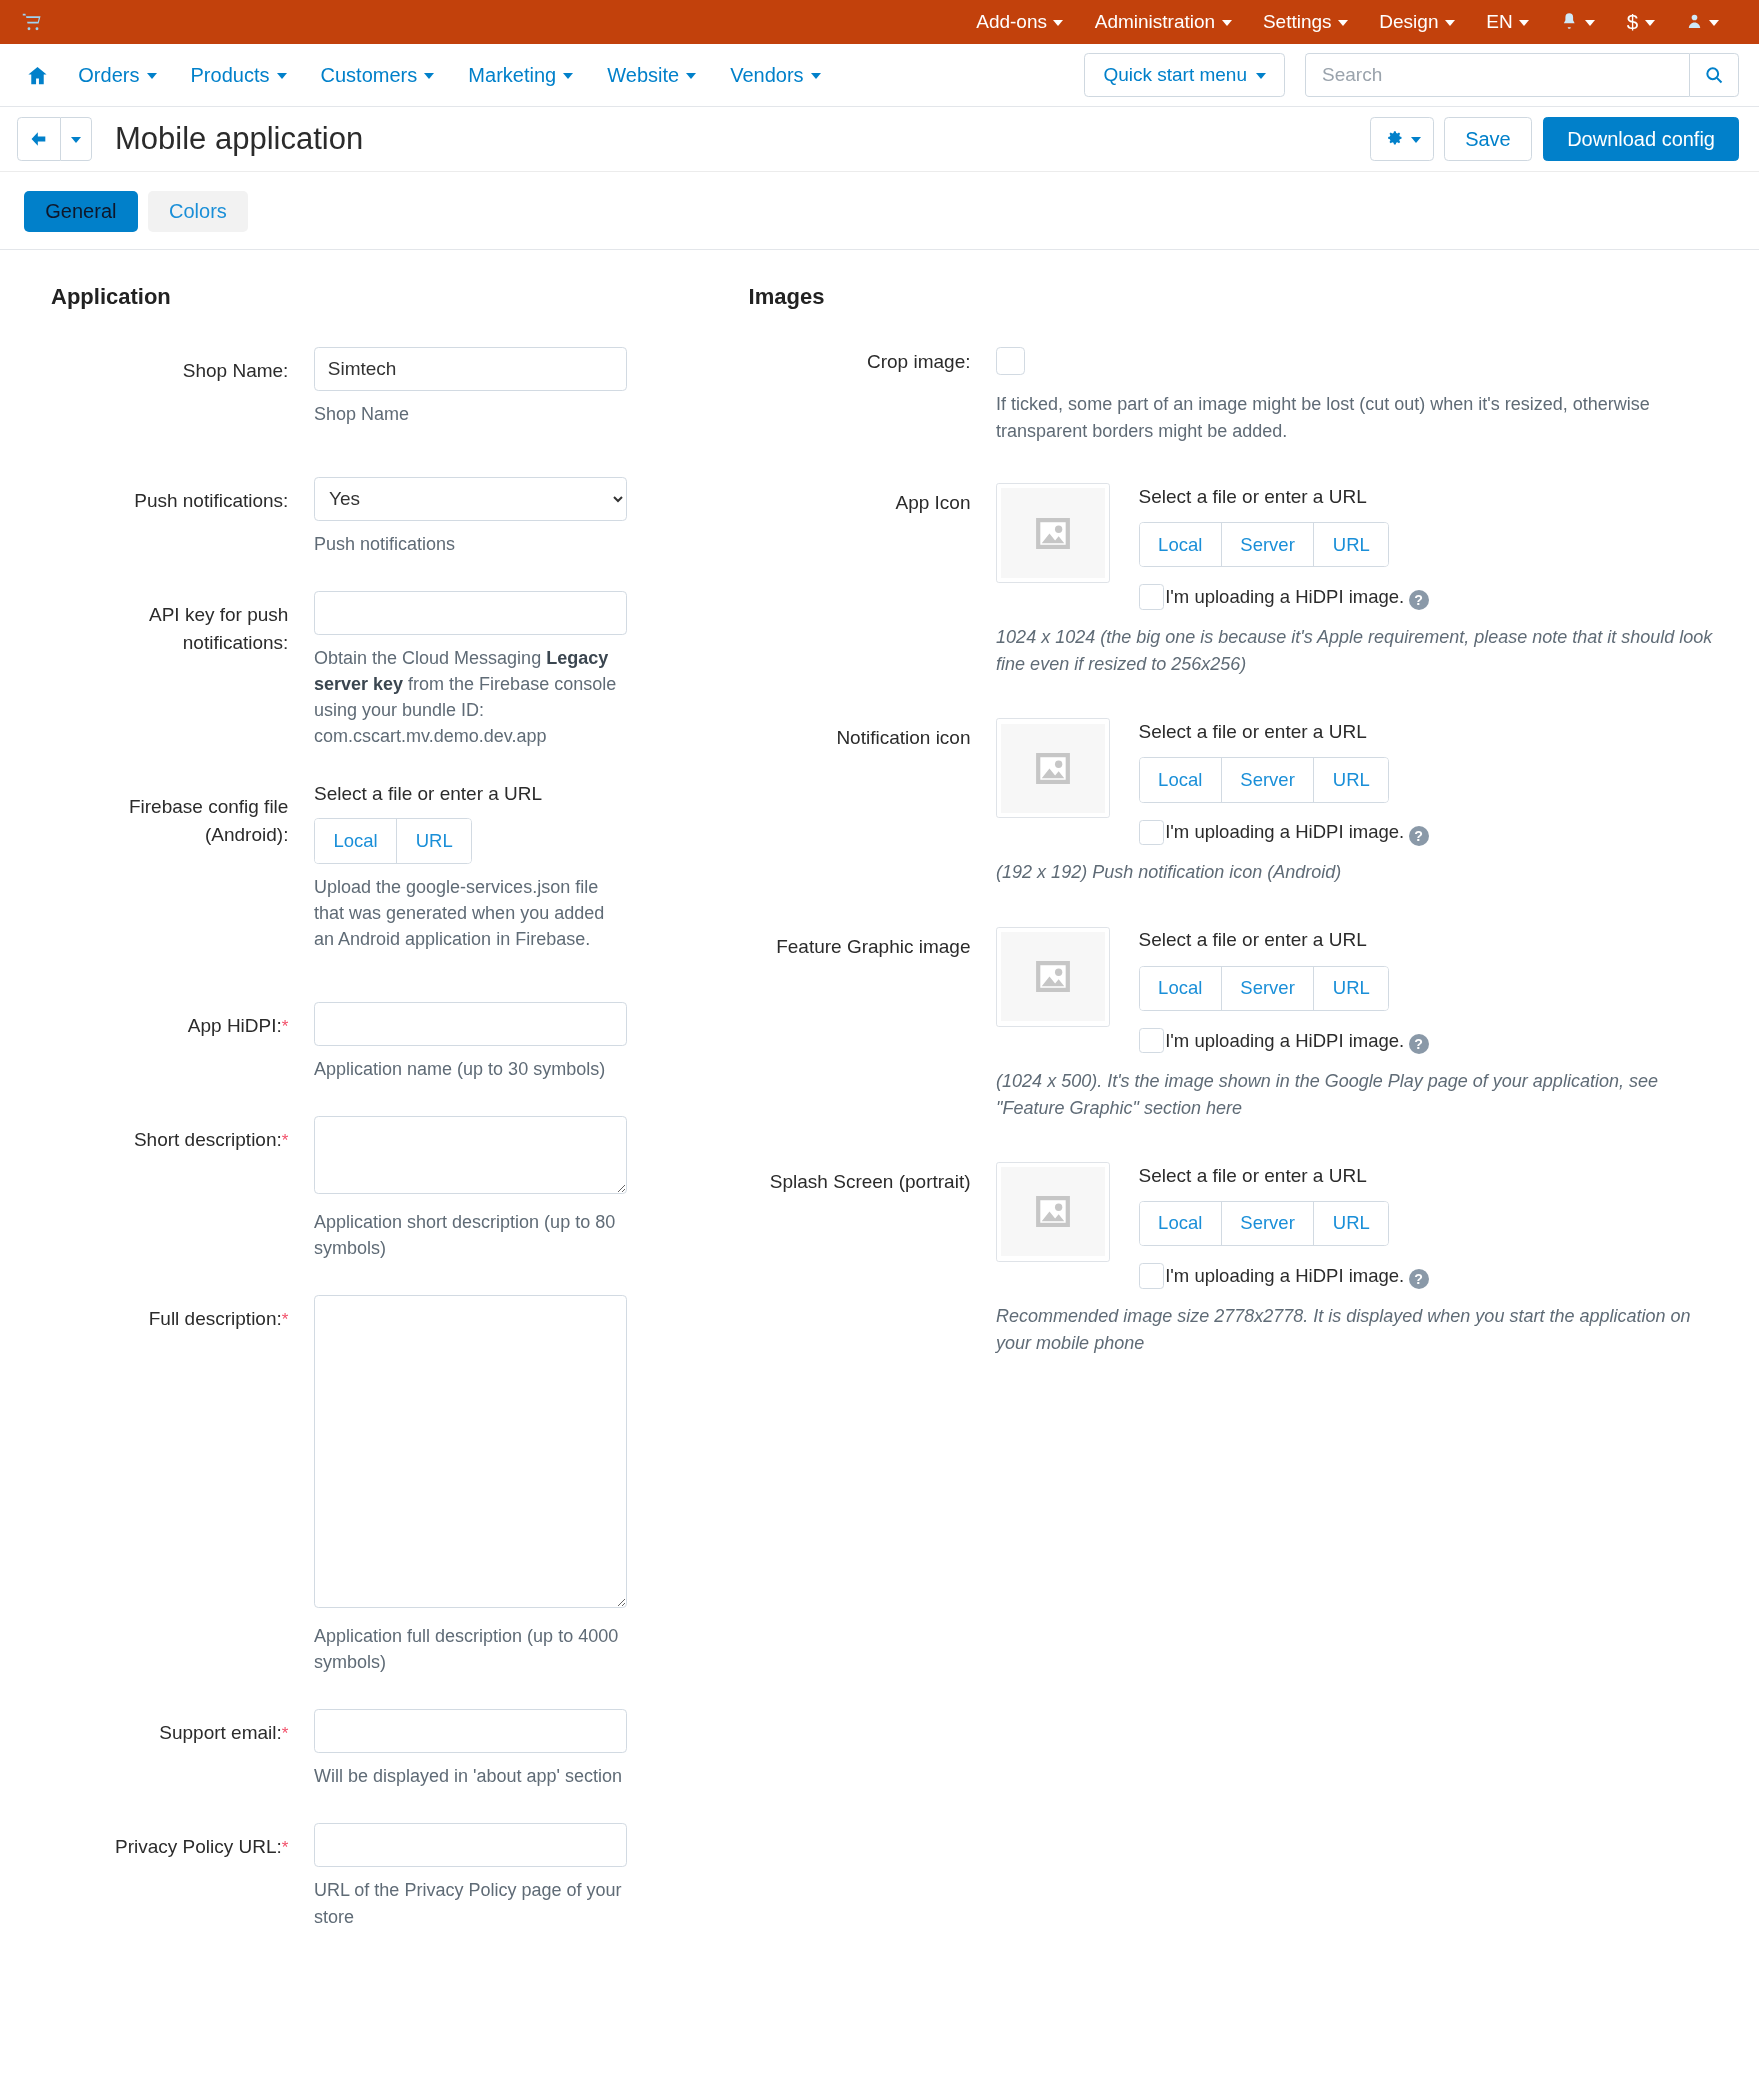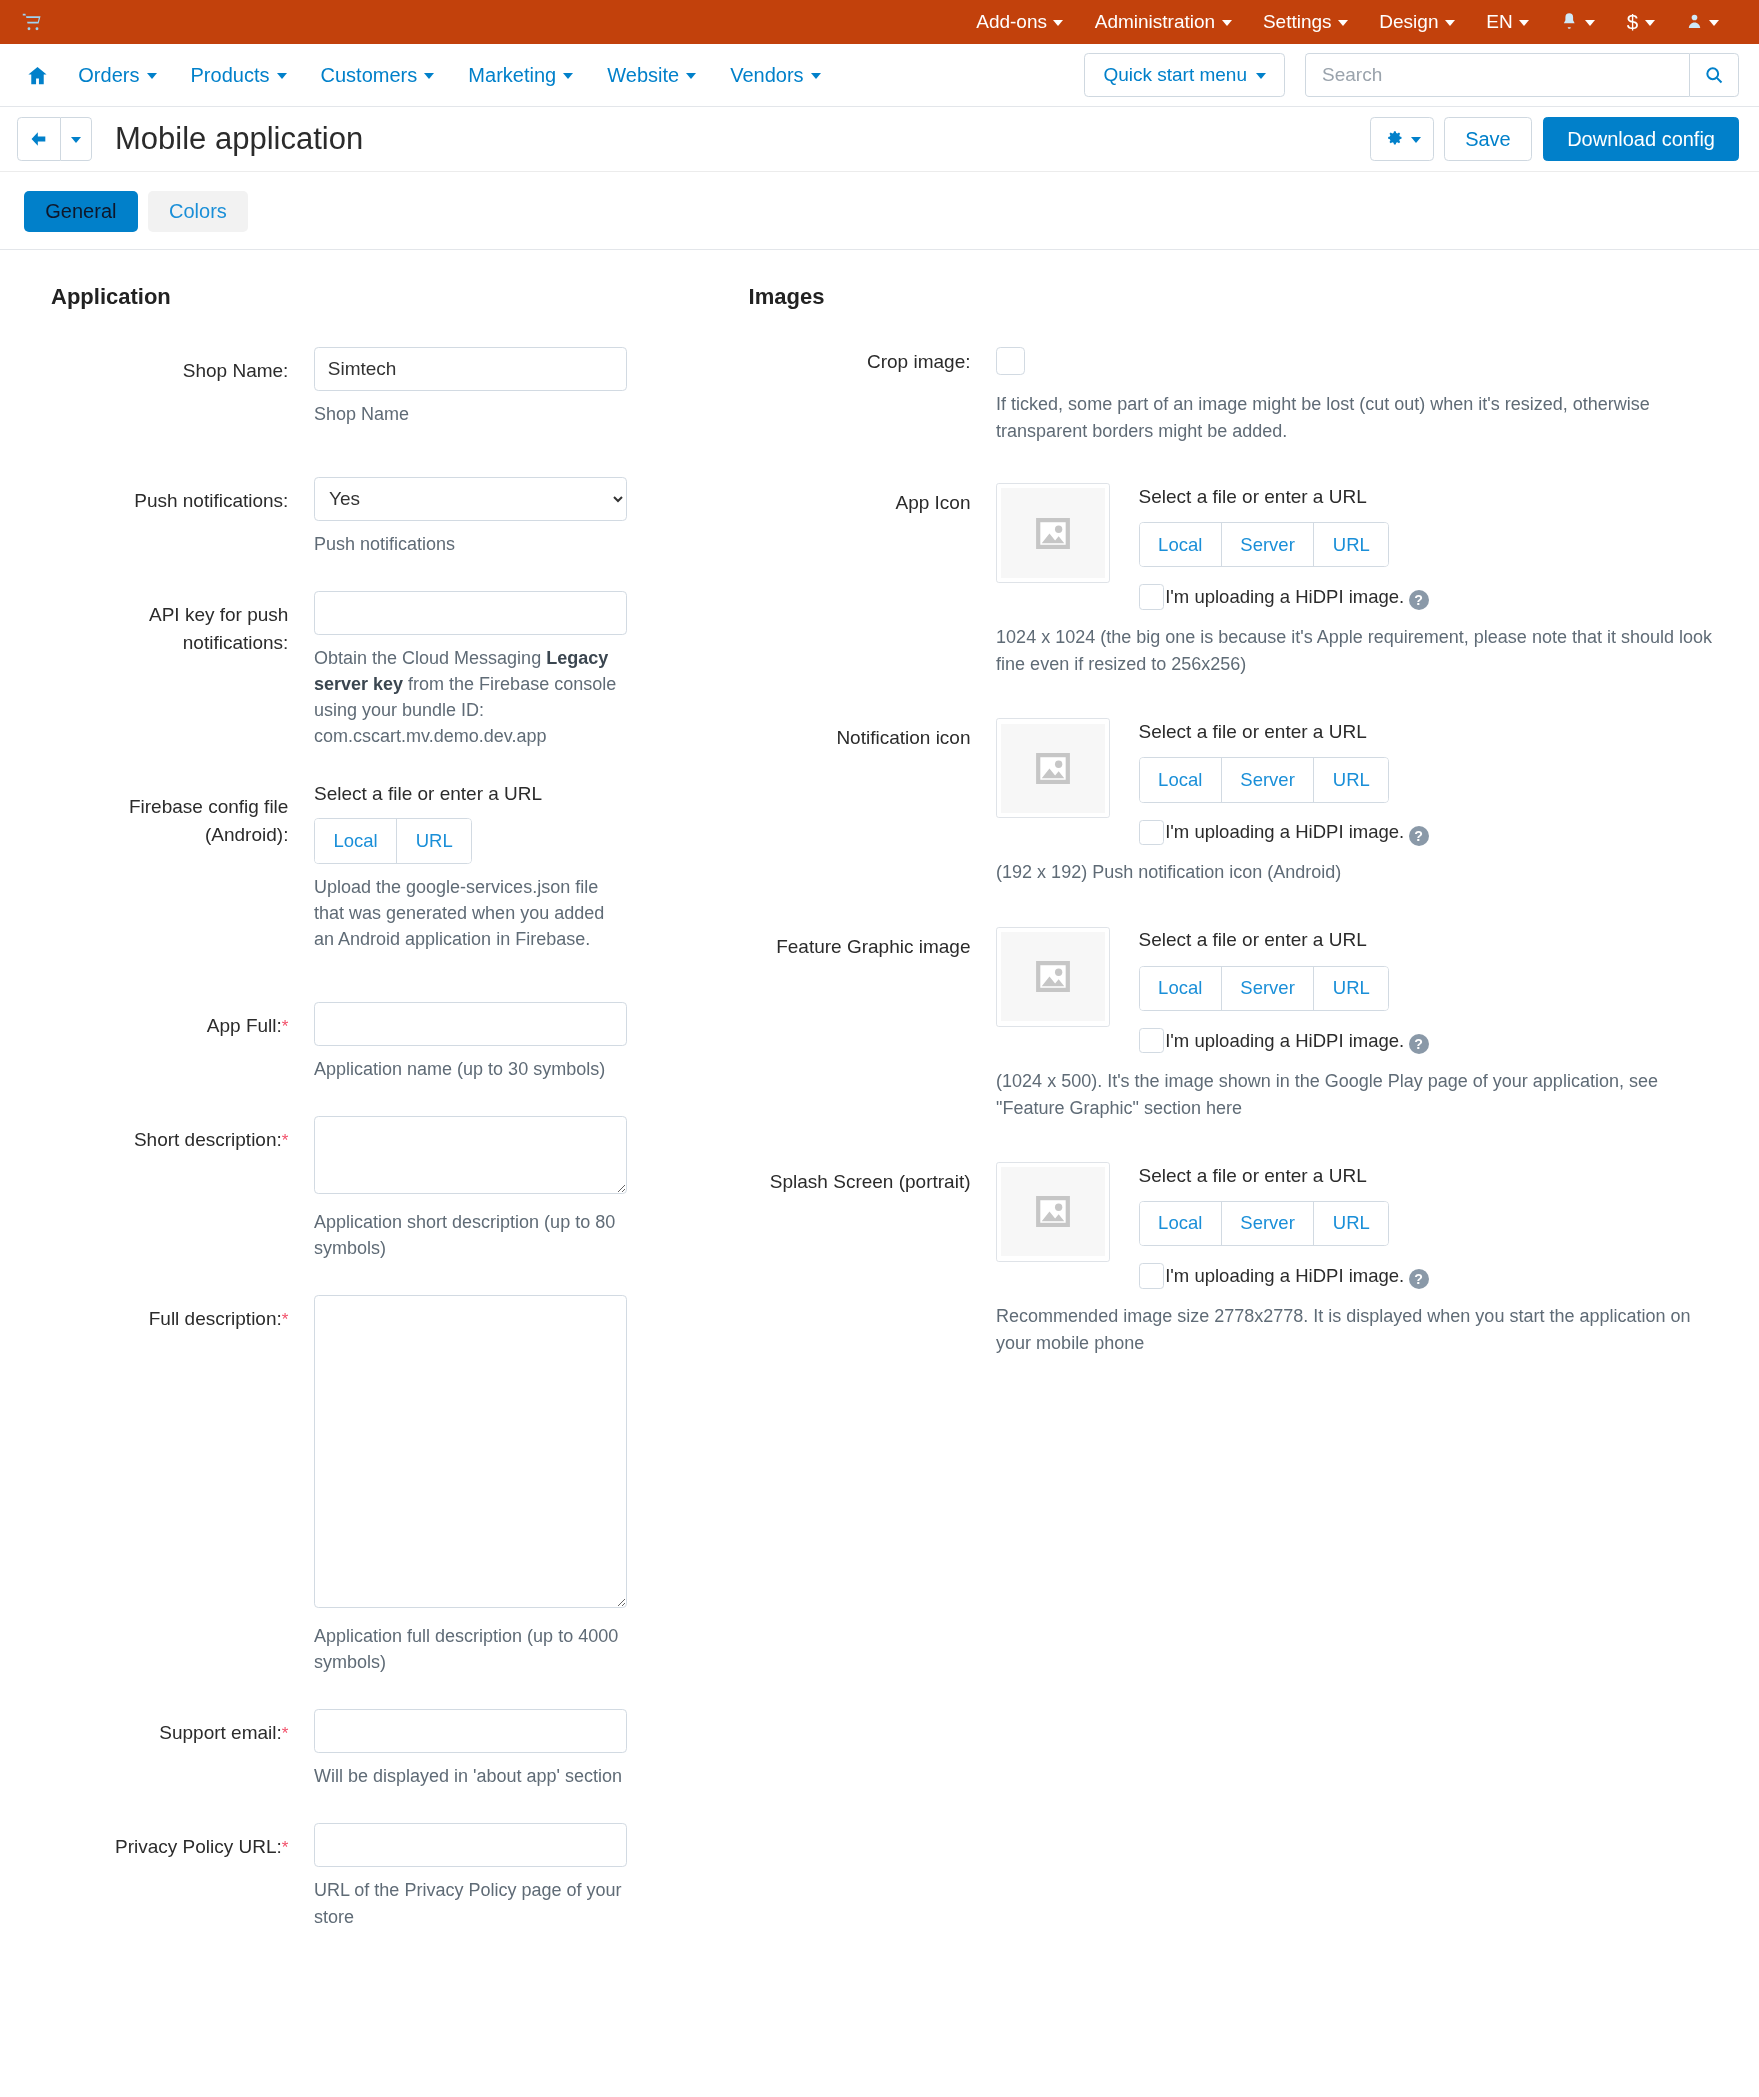--- a/index.html
+++ b/index.html
@@ -378,20 +378,21 @@
     position: relative; top: 2.1px;
     cursor: pointer;
     font-weight: bold;
   }
   .img-caption {
     font-size: 18px;
     color: #5f6b76;
     line-height: 1.5;
     margin-top: 14.2px;
     max-width: 726px;
+    font-style: italic;
   }
   .img-spacer { height: 33px; }
 
   
   .crop-row { display: flex; margin-bottom: 38px; }
   .crop-label {
     width: 256px;
     text-align: right;
     padding-right: 25.6px;
     font-size: 19px;
@@ -586,21 +587,21 @@
           <div class="gbtn">Local</div>
           <div class="gbtn">URL</div>
         </div>
         <div class="hint">Upload the google-services.json file that was generated when you added an Android application in Firebase.</div>
       </div>
     </div>
 
     <div class="spacer-md"></div>
 
     <div class="frow">
-      <div class="flabel"><span>App Full:</span><span class="req">*</span></div>
+      <div class="flabel"><span>App HiDPI:</span><span class="req">*</span></div>
       <div class="fctl">
         <input class="txt" type="text" value="" style="">
         <div class="hint">Application name (up to 30 symbols)</div>
       </div>
     </div>
 
     <div class="spacer-sm"></div>
 
     <div class="frow">
       <div class="flabel"><span>Short description:</span><span class="req">*</span></div>

